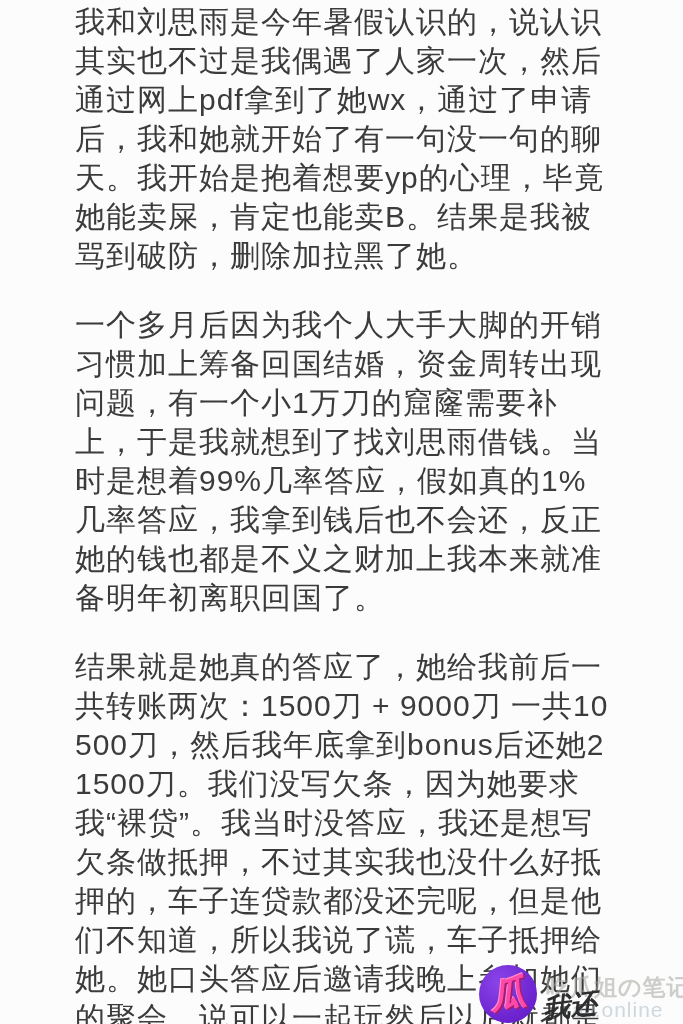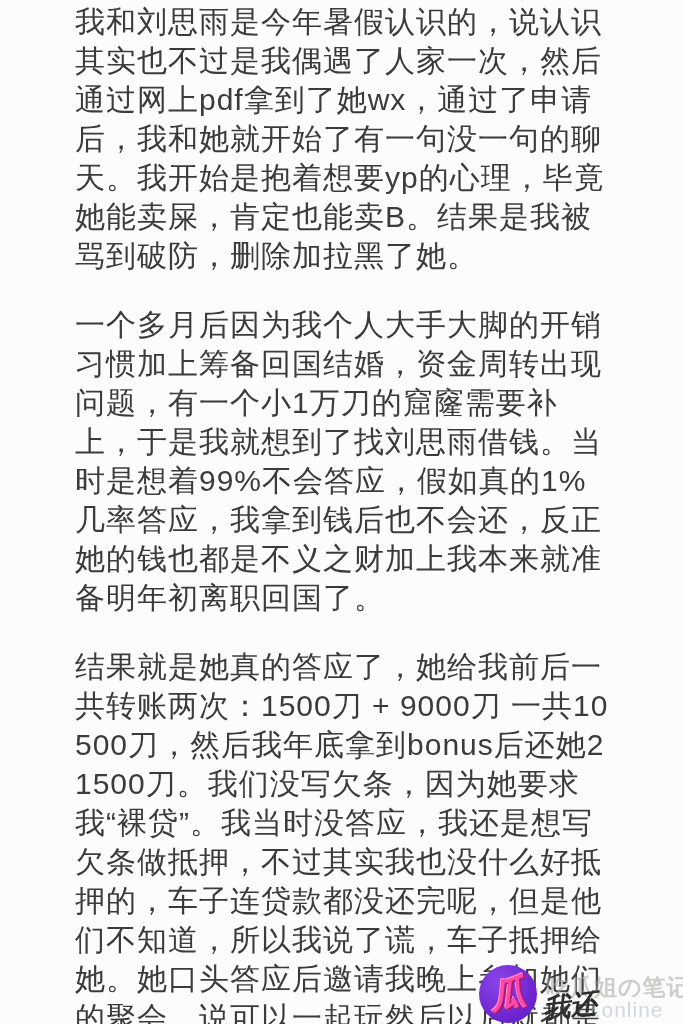--- a/index.html
+++ b/index.html
@@ -93,21 +93,21 @@
     z-index: 2;
   }
 </style>
 </head>
 <body>
 
 <div class="page">
 
   <div class="text-block">
     <p>我和刘思雨是今年暑假认识的，说认识其实也不过是我偶遇了人家一次，然后通过网上pdf拿到了她wx，通过了申请后，我和她就开始了有一句没一句的聊天。我开始是抱着想要yp的心理，毕竟她能卖屎，肯定也能卖B。结果是我被骂到破防，删除加拉黑了她。</p>
-    <p>一个多月后因为我个人大手大脚的开销习惯加上筹备回国结婚，资金周转出现问题，有一个小1万刀的窟窿需要补上，于是我就想到了找刘思雨借钱。当时是想着99%不会答应，假如真的1%几率答应，我拿到钱后也不会还，反正她的钱也都是不义之财加上我本来就准备明年初离职回国了。</p>
+    <p>一个多月后因为我个人大手大脚的开销习惯加上筹备回国结婚，资金周转出现问题，有一个小1万刀的窟窿需要补上，于是我就想到了找刘思雨借钱。当时是想着99%几率答应，假如真的1%几率答应，我拿到钱后也不会还，反正她的钱也都是不义之财加上我本来就准备明年初离职回国了。</p>
     <p>结果就是她真的答应了，她给我前后一共转账两次：1500刀 + 9000刀 一共10500刀，然后我年底拿到bonus后还她21500刀。我们没写欠条，因为她要求我“裸贷”。我当时没答应，我还是想写欠条做抵押，不过其实我也没什么好抵押的，车子连贷款都没还完呢，但是他们不知道，所以我说了谎，车子抵押给她。她口头答应后邀请我晚上参加她们的聚会，说可以一起玩然后以后就都是朋友了。</p>
 
   </div>
 
   <div class="wm-line1">吃瓜姐の笔记</div>
   <div class="wm-line2">ccav.online</div>
   <div class="wm-dark">我还</div>
 
   <div class="badge">
     <span class="melon">瓜</span>

